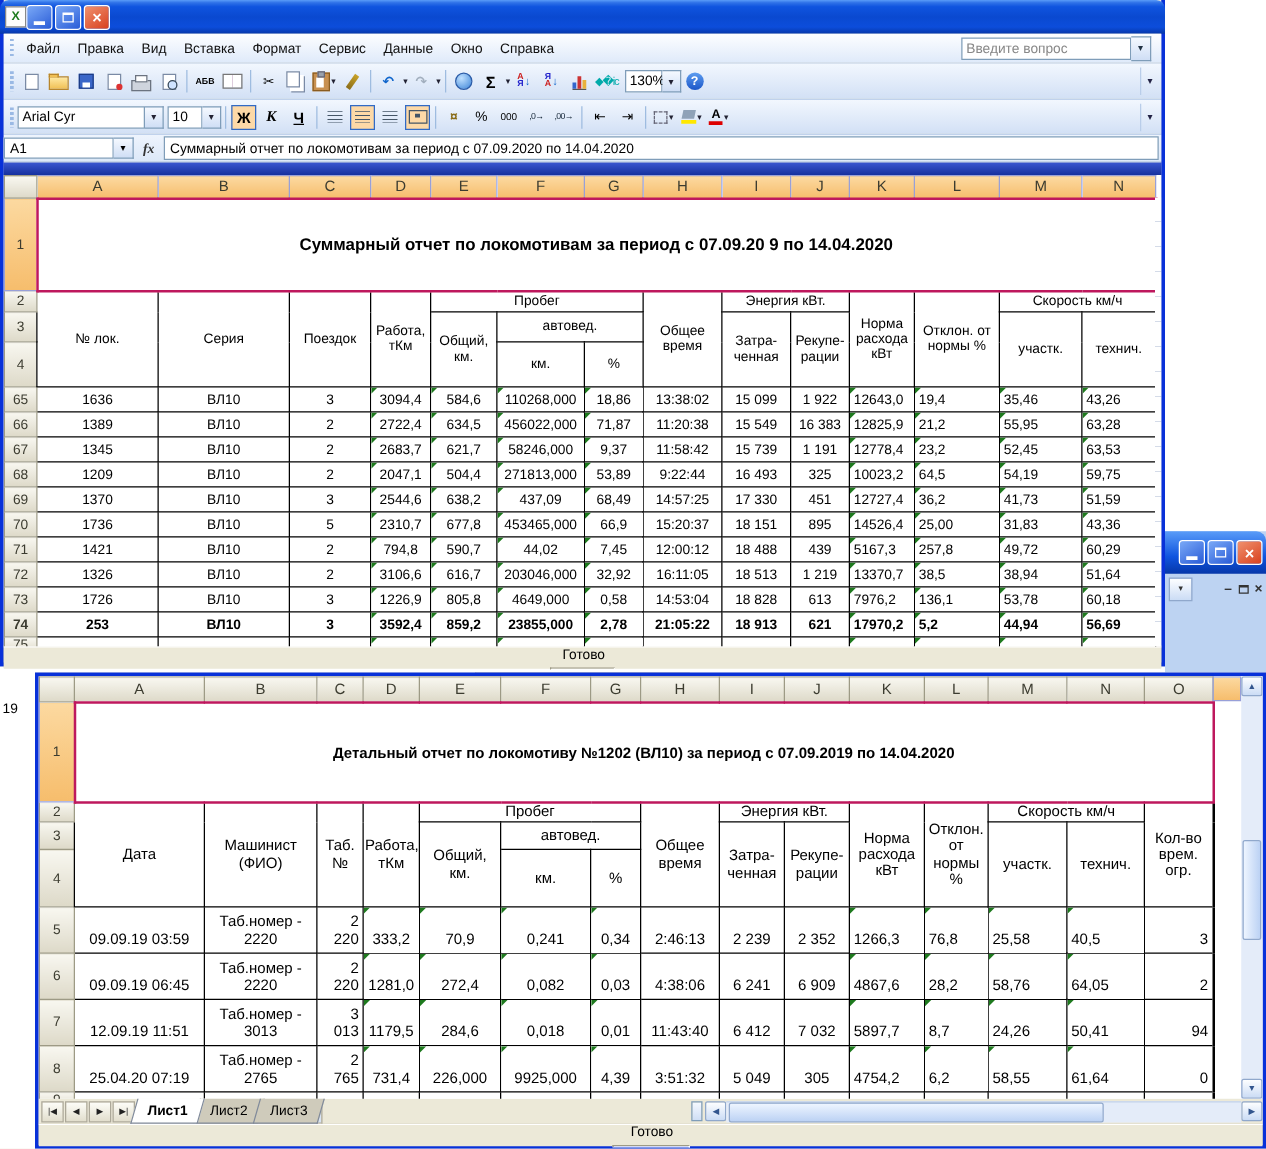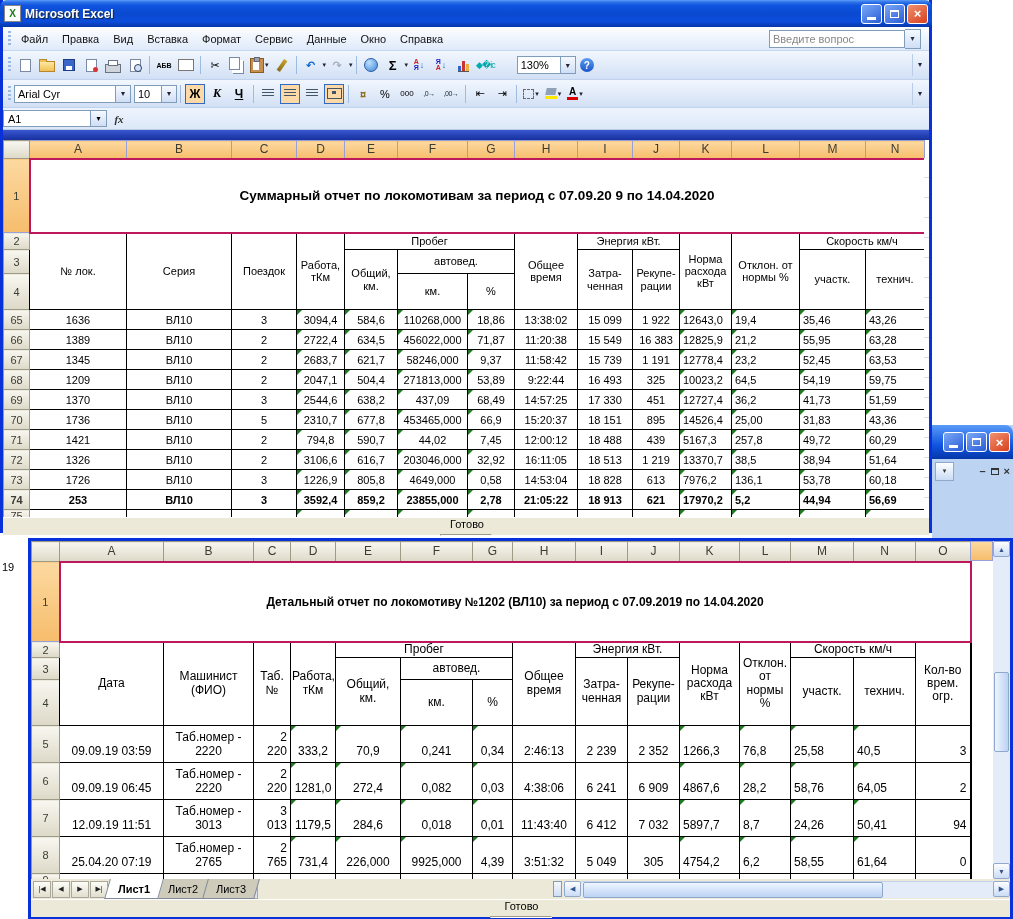--- a/index.html
+++ b/index.html
@@ -184,21 +184,20 @@
         <i style="font-style:normal">–</i>
         <span class="rest"></span>
         <i style="font-style:normal">×</i>
       </span>
     </div>
   </div>
 
   <div id="w1" class="xpwin">
     <div class="titlebar">
       <span class="xlicon">X</span>
-      <span class="titletext">Microsoft Excel</span>
       <span class="winbtns">
         <span class="wbtn">
             <span class="glyph-min"></span>
           </span>
         <span class="wbtn">
             <span class="glyph-max"></span>
           </span>
         <span class="wbtn close">×</span>
       </span>
     </div>
@@ -285,21 +284,21 @@
       <span class="tbtn">
         <span class="chartico">
             <b style="height:5px;background:#36c"></b>
             <b style="height:10px;background:#c33"></b>
             <b style="height:7px;background:#e9b13b"></b>
           </span>
       </span>
       <span class="tbtn">
           <span class="shapesico">◆�ic</span>
         </span>
-      <span class="combo" style="width:44px;margin-left:20px">130%</span>
+      <span class="combo" style="width:30px;margin-left:3px">130%</span>
       <span class="combodd">▾</span>
       <span class="tbtn">
           <span class="qcircle">?</span>
         </span>
       <span class="chev">
           <i>▾</i>
         </span>
     </div>
 
     <div class="toolbar" style="height:27px">
@@ -359,20 +358,21 @@
         </span>
       <span class="chev">
           <i>▾</i>
         </span>
     </div>
 
     <div class="fbar">
       <span class="namebox">A1</span>
       <span class="namedd">▾</span>
       <span class="fxbtn">fx</span>
+      <span class="ftext">Суммарный отчет по локомотивам за период с 07.09.2020 по 14.04.2020</span>
     </div>
 
     <div class="navy"></div>
 
     <div class="sheetwrap" style="height:377px">
       <table class="sheet" id="w1-table" style="width:921px">
         <colgroup>
           <col style="width:26px">
             <col style="width:97px">
             <col style="width:105px">

